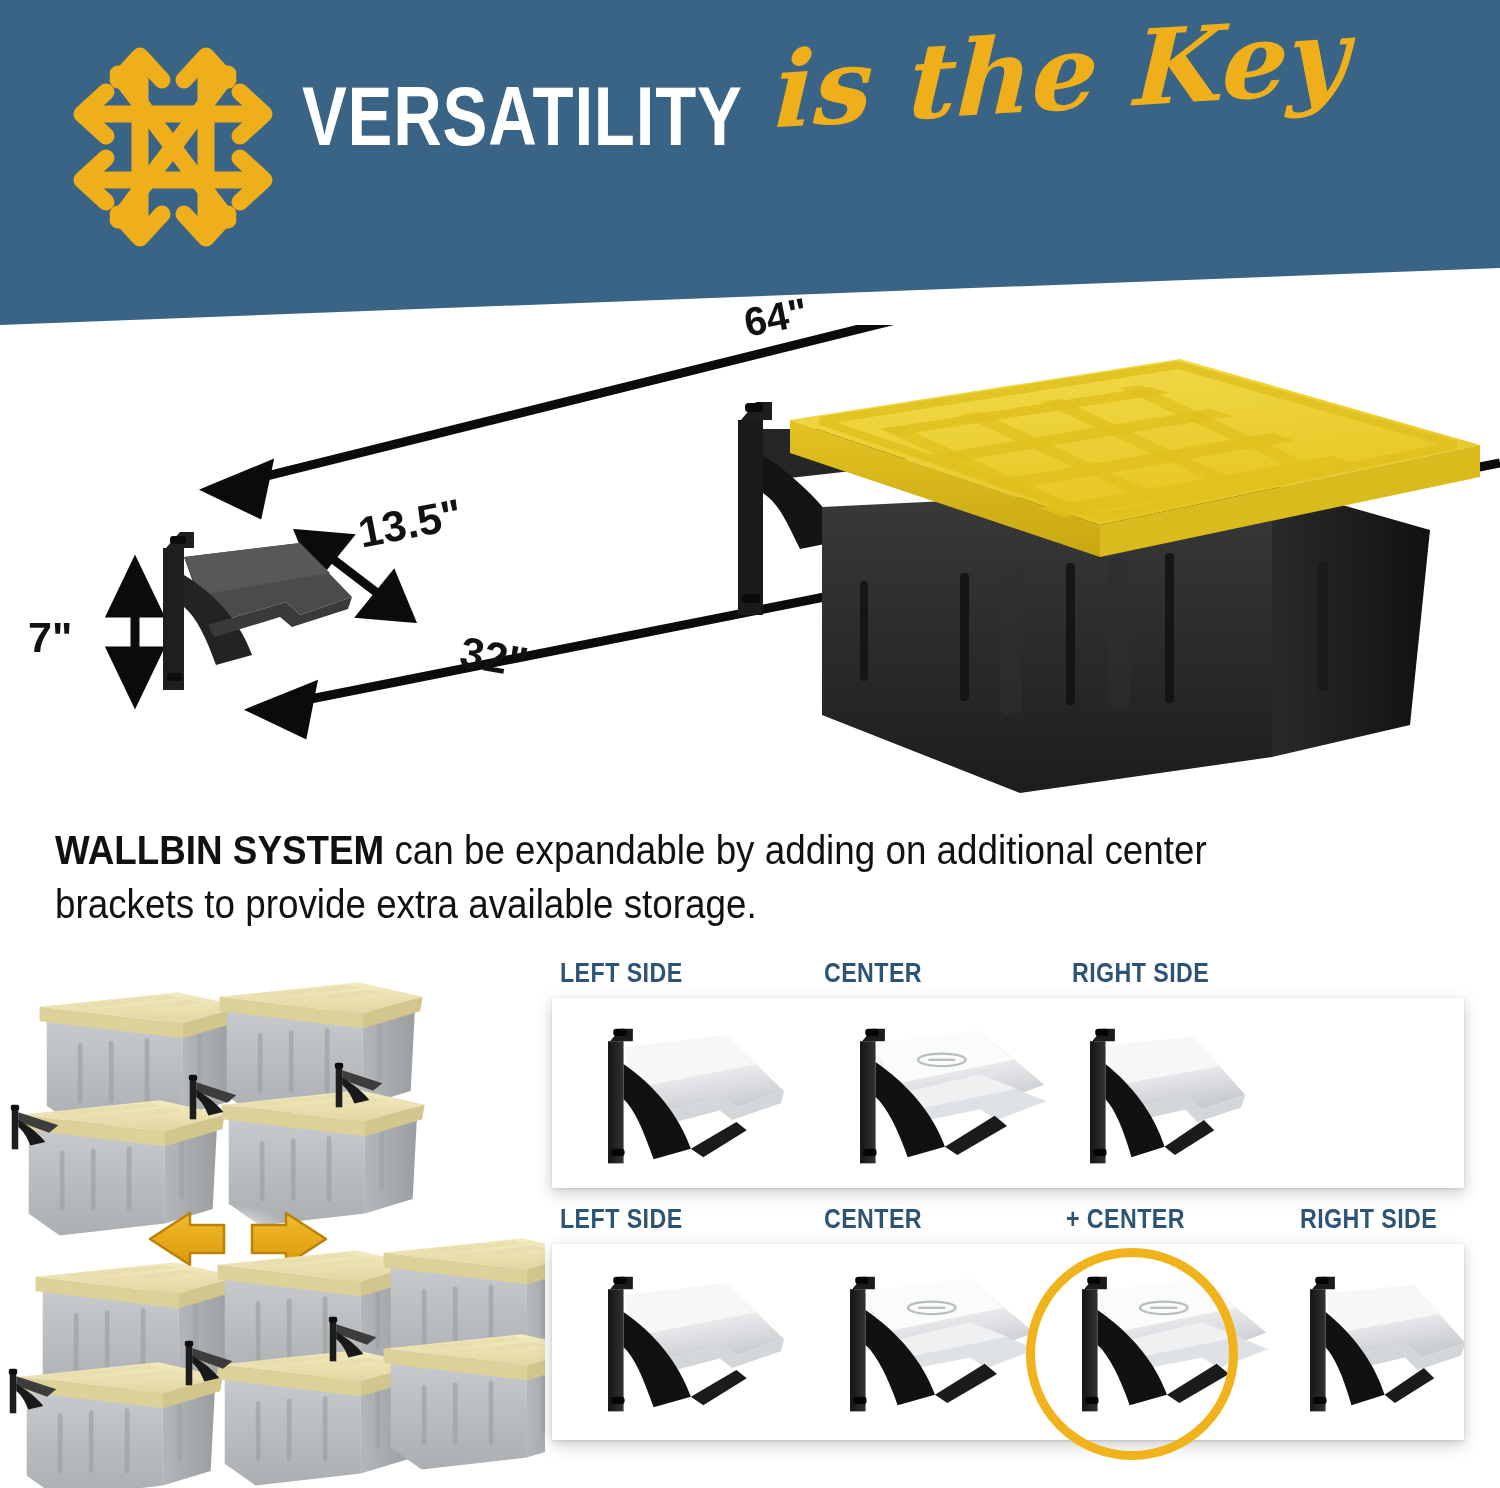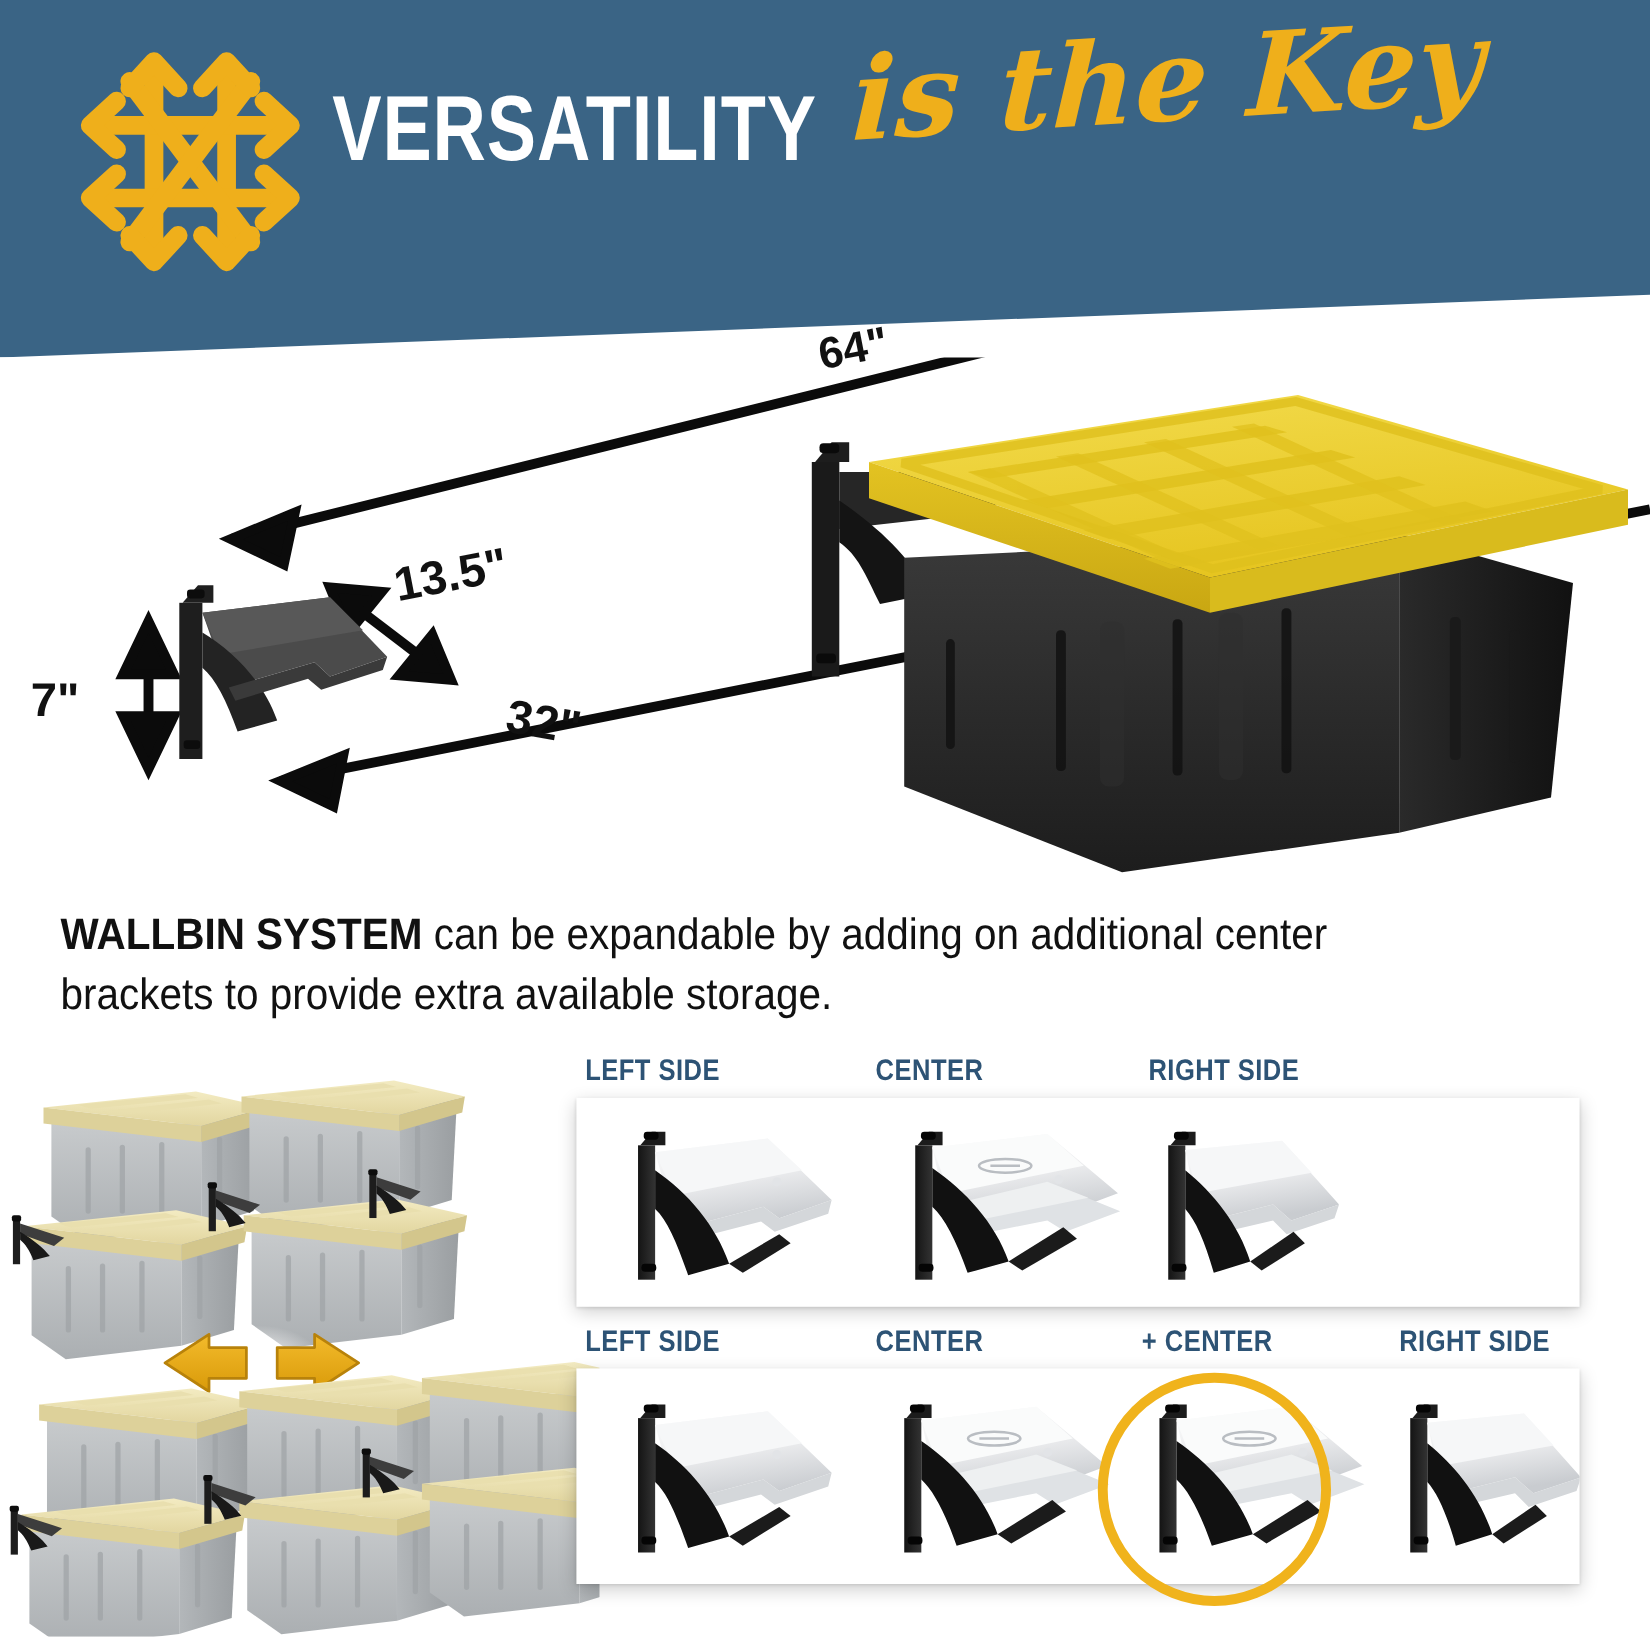--- a/index.html
+++ b/index.html
@@ -65,21 +65,21 @@
     position:absolute;left:55px;top:824px;width:1290px;
     font-size:40px;line-height:1.34;color:#111;
     transform:scaleX(.92);transform-origin:left top;
   }
   .bodycopy b{font-weight:bold;}
 
   
   .bins-col{position:absolute;left:0px;top:975px;width:545px;height:513px;}
   .bins-col svg{position:absolute;left:0;top:0;}
 
-  .panels{position:absolute;left:524px;top:958px;width:948px;height:530px;}
+  .panels{position:absolute;left:552px;top:958px;width:948px;height:530px;}
 
   .panel-row{position:absolute;left:0;width:912px;}
   .row1{top:0px;}
   .row2{top:246px;}
 
   .row-labels{position:absolute;left:0;top:0;width:948px;height:44px;}
   .rl{
     position:absolute;top:0;
     font-size:27px;font-weight:bold;color:#2d5375;
     letter-spacing:.5px;white-space:nowrap;

